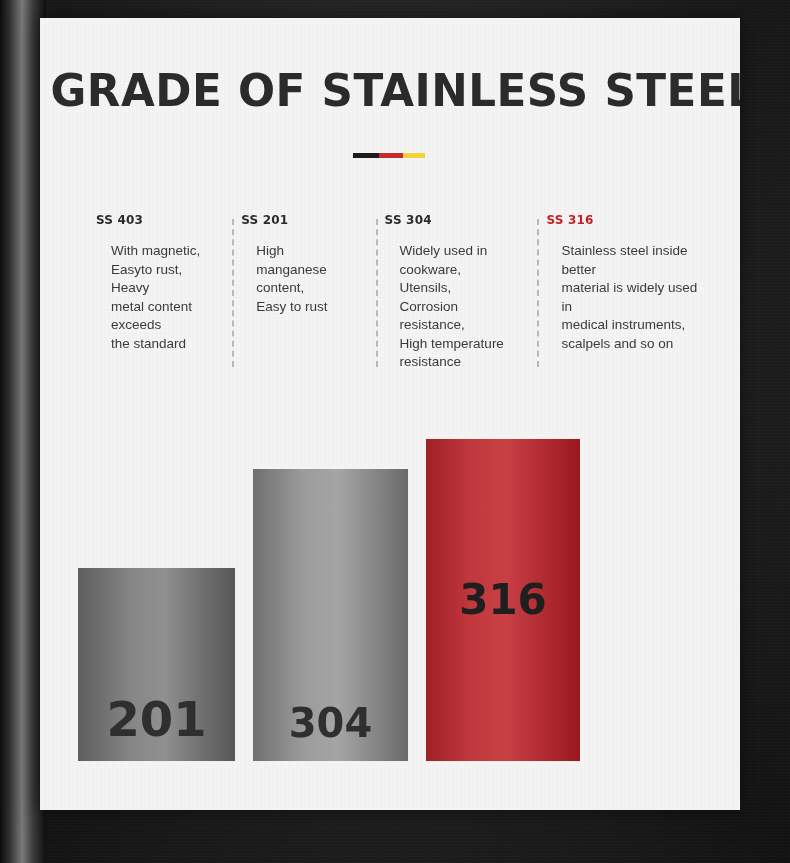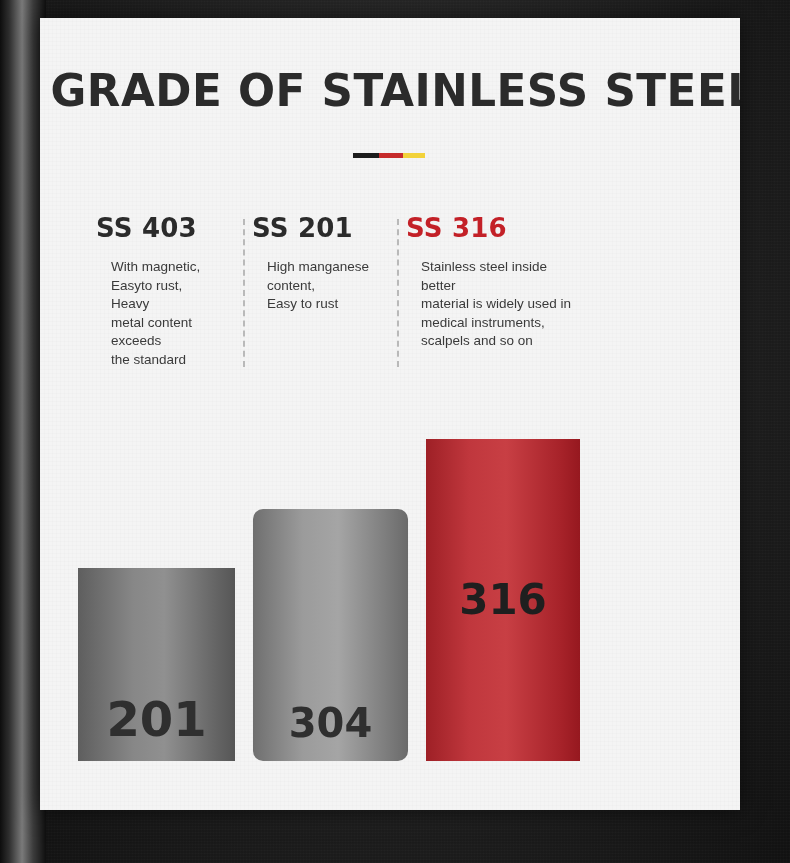--- a/index.html
+++ b/index.html
@@ -101,21 +101,21 @@
     position: absolute;
     top: 6px;
     right: 7px;
     width: 0;
     height: 148px;
     border-left: 2px dashed #b9b9b9;
   }
   .col h3 {
     margin: 0 0 14px 0;
     font-family: "DejaVu Sans", sans-serif;
-    font-size: 26px;
+    font-size: 12px;
     font-weight: bold;
     color: #2b2b2b;
     letter-spacing: .2px;
   }
   .col.accent h3 { color: #c32027; }
   .col p {
     margin: 15px;
     font-size: 13.5px;
     line-height: 18.5px;
     color: #3a3a3a;
@@ -150,22 +150,22 @@
     color: #2f2f2f;
     line-height: 1;
     padding-bottom: 18px;
   }
   .bar.b0 { width: 156px; height: 126px;
     background: linear-gradient(to right, #5f5f5f 0%, #8c8c8c 38%, #969696 55%, #6a6a6a 85%, #585858 100%); }
   .bar.b0 .val { font-size: 35px; }
   .bar.b1 { width: 157px; height: 193px;
     background: linear-gradient(to right, #5e5e5e 0%, #878787 35%, #909090 55%, #676767 86%, #565656 100%); }
   .bar.b1 .val { font-size: 48px; text-align: center; }
-  .bar.b2 { width: 155px; height: 252px;
-    background: linear-gradient(to right, #6f6f6f 0%, #9b9b9b 32%, #a5a5a5 55%, #7d7d7d 86%, #6a6a6a 100%); border-radius: 10px; }
+  .bar.b2 { width: 155px; height: 292px;
+    background: linear-gradient(to right, #6f6f6f 0%, #9b9b9b 32%, #a5a5a5 55%, #7d7d7d 86%, #6a6a6a 100%); }
   .bar.b2 .val { font-size: 40px; }
   .bar.b3 { width: 154px; height: 322px;
     background: linear-gradient(to right, #9e2026 0%, #c0373d 28%, #c83f44 52%, #a62229 88%, #96181f 100%); }
   .bar.b3 .val { font-size: 42px; color: #1f1f1f; padding-bottom: 140px; }
 </style>
 </head>
 <body>
 
 <div class="page">
   <div class="backdrop"></div>
@@ -190,20 +190,29 @@
 metal content
 exceeds
 the standard</p>
         <div class="divider"></div>
       </div>
       <div class="col c1">
         <h3>SS 201</h3>
         <p style="white-space:pre-line">High manganese
 content,
 Easy to rust</p>
+        <div class="divider"></div>
+      </div>
+      <div class="col c2">
+        <h3>SS 304</h3>
+        <p style="white-space:pre-line">Widely used in cookware,
+Utensils,
+Corrosion resistance,
+High temperature
+resistance</p>
         <div class="divider"></div>
       </div>
       <div class="col c3 accent">
         <h3>SS 316</h3>
         <p style="white-space:pre-line">Stainless steel inside better
 material is widely used in
 medical instruments,
 scalpels and so on</p>
       </div>
     </div>

